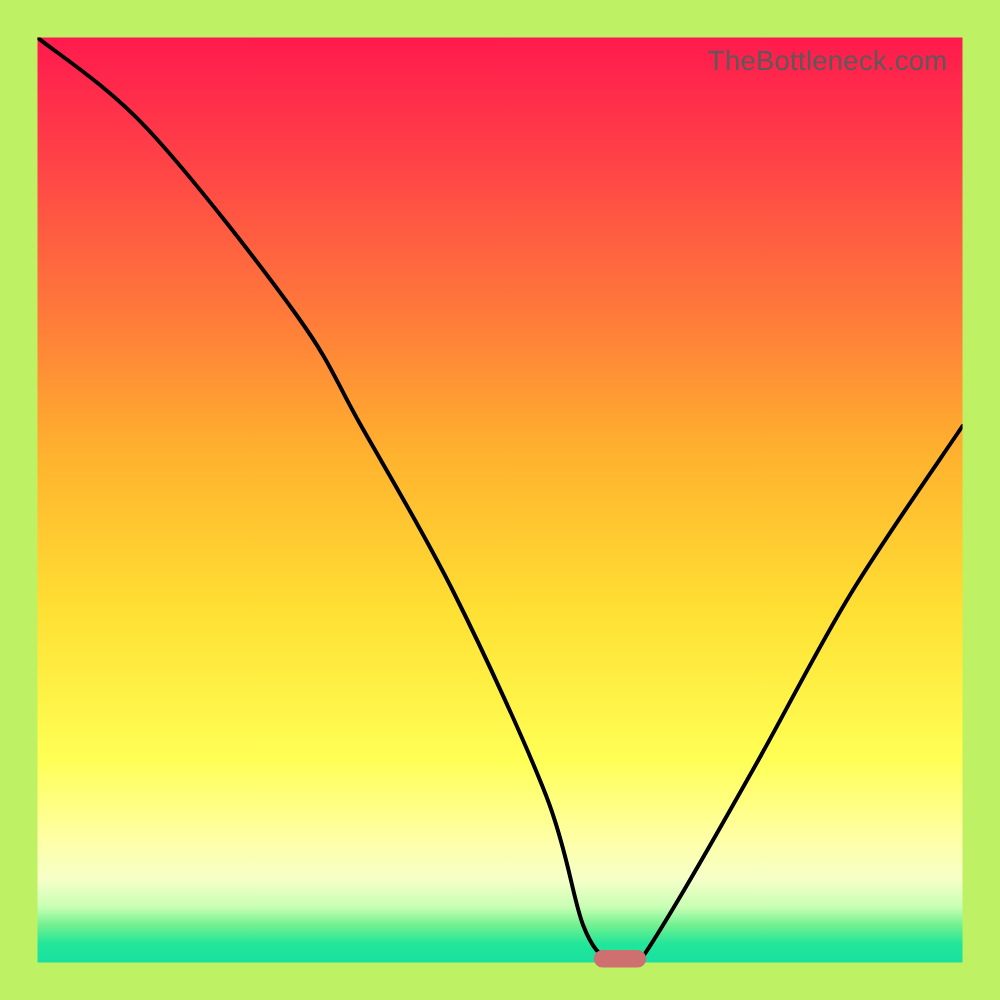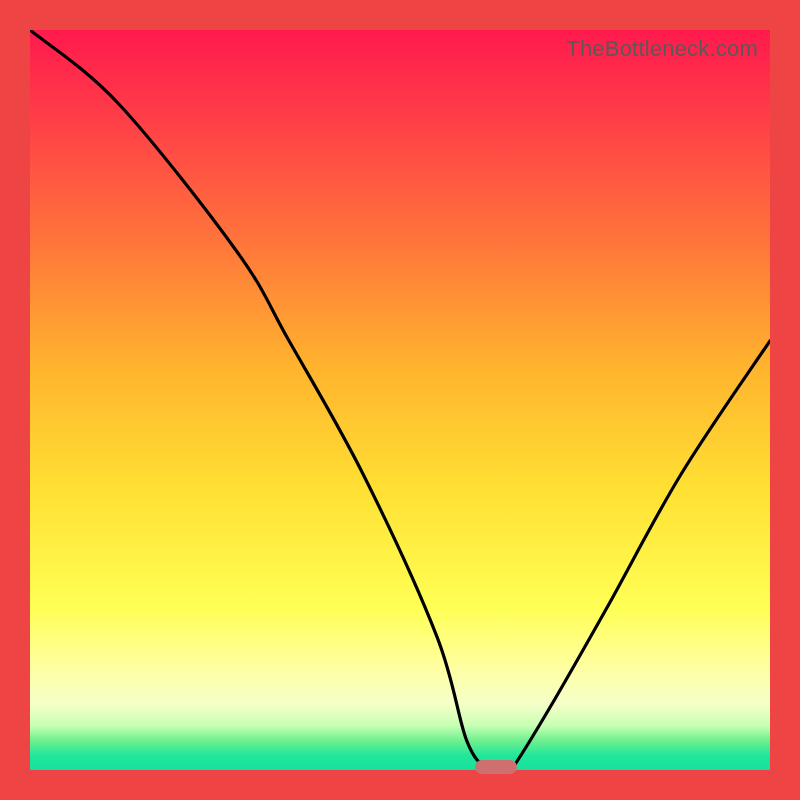--- a/index.html
+++ b/index.html
@@ -8,21 +8,21 @@
     width: 800px;
     height: 800px;
     overflow: hidden;
     background: #000;
     font-family: Arial, Helvetica, sans-serif;
   }
   .frame {
     position: relative;
     width: 800px;
     height: 800px;
-    background: #ef4444;
+    background: #bef264;
   }
   .plot-area {
     position: absolute;
     left: 30px;
     top: 30px;
     width: 740px;
     height: 740px;
     background: linear-gradient(
       to bottom,
       #ff1a4d 0%,

